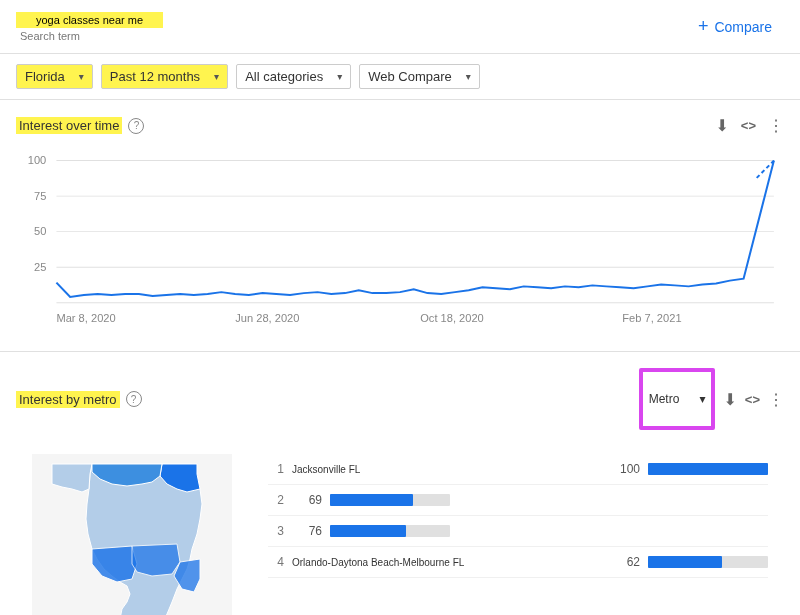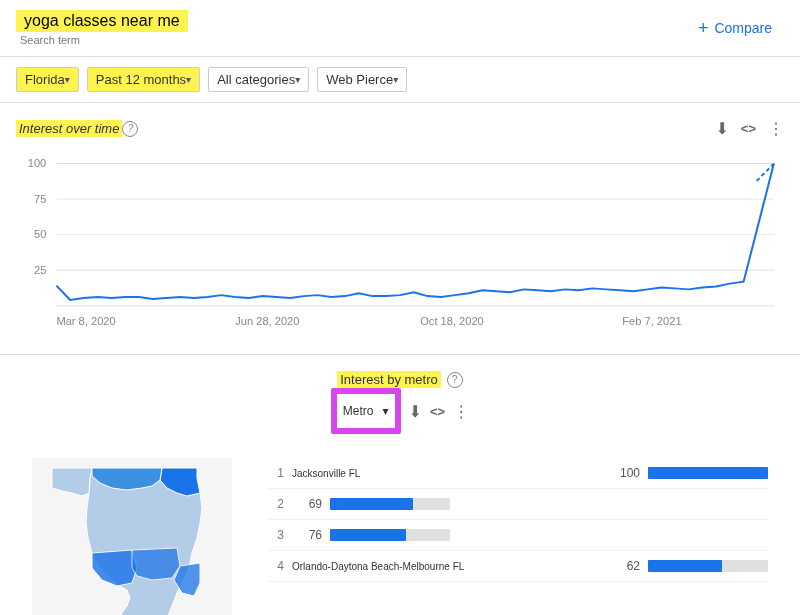--- a/index.html
+++ b/index.html
@@ -1,59 +1,59 @@
 <!DOCTYPE html>
 <html><head>
   <meta charset="utf-8">
   <style>
     * { box-sizing: border-box; margin: 0; padding: 0; }
     body { font-family: Arial, sans-serif; background: #fff; color: #333; font-size: 13px; width: 800px; }
 
     
     .header { display: flex; align-items: center; padding: 10px 16px; border-bottom: 1px solid #e0e0e0; }
     .search-term-container { display: flex; flex-direction: column; }
-    .search-term { background: #fff44f; font-size: 16px; font-weight: 500; padding: 2px 8px; color: #000; }
+    .search-term { background: #fff44f; font-size: 11px; font-weight: 500; padding: 2px 20px; color: #000; }
     .search-label { font-size: 11px; color: #777; margin-top: 2px; padding-left: 4px; }
     .compare-btn { margin-left: auto; display: flex; align-items: center; gap: 6px; color: #1a73e8; font-size: 14px; cursor: pointer; border: none; background: none; padding: 6px 12px; }
     .compare-plus { font-size: 18px; font-weight: 300; }
 
     
     .filters { display: flex; align-items: center; gap: 8px; padding: 10px 16px; border-bottom: 1px solid #e0e0e0; }
-    .filter-chip { display: flex; align-items: center; gap: 0; border: 1px solid #ccc; border-radius: 2px; padding: 4px 8px; cursor: pointer; font-size: 13px; background: #fff; }
+    .filter-chip { display: flex; align-items: center; gap: 14px; border: 1px solid #ccc; border-radius: 2px; padding: 4px 8px; cursor: pointer; font-size: 13px; background: #fff; }
     .filter-chip.highlighted { background: #fff44f; border-color: #ccc; }
     .filter-chip .chevron { font-size: 10px; color: #555; }
 
     
     .section { padding: 16px 16px 8px 16px; border-bottom: 1px solid #e0e0e0; }
     .section-header { display: flex; align-items: center; justify-content: space-between; margin-bottom: 8px; }
-    .section-title { display: flex; align-items: center; gap: 0; font-style: italic; }
+    .section-title { display: flex; align-items: center; gap: 6px; }
     .section-title-text { background: #fff44f; font-size: 13px; font-weight: 500; padding: 1px 3px; }
     .help-icon { width: 16px; height: 16px; border-radius: 50%; border: 1px solid #888; display: flex; align-items: center; justify-content: center; font-size: 10px; color: #888; cursor: pointer; }
     .section-actions { display: flex; gap: 12px; align-items: center; }
     .action-icon { color: #666; cursor: pointer; font-size: 16px; }
 
     
     .chart-container { padding: 8px 0 0 0; position: relative; height: 200px; }
     .chart-svg { width: 100%; height: 100%; }
 
     
     .metro-section { padding: 16px; display: flex; gap: 16px; }
     .map-container { width: 220px; flex-shrink: 0; }
     .rankings { flex: 1; }
     .ranking-row { display: flex; align-items: center; padding: 8px 0; border-bottom: 1px solid #f0f0f0; gap: 8px; }
     .rank-num { width: 16px; color: #777; font-size: 12px; text-align: right; flex-shrink: 0; }
     .rank-label { flex: 1; font-size: 10px; }
     .rank-value { width: 30px; text-align: right; font-size: 12px; color: #555; flex-shrink: 0; }
     .rank-bar-container { width: 120px; height: 12px; background: #e0e0e0; border-radius: 1px; flex-shrink: 0; }
     .rank-bar { height: 100%; background: #1a73e8; border-radius: 1px; }
 
-    .metro-header { display: flex; align-items: center; justify-content: space-between; margin-bottom: 8px; flex-direction: column; }
+    .metro-header { display: flex; align-items: center; justify-content: space-between; margin-bottom: 8px; }
     .metro-title-group { display: flex; align-items: center; gap: 6px; }
     .metro-actions { display: flex; align-items: center; gap: 8px; }
-    .metro-dropdown { display: flex; align-items: center; gap: 9px; border: 6px solid #d946ef; border-radius: 2px; padding: 10px 6px; cursor: pointer; font-size: 12px; }
+    .metro-dropdown { display: flex; align-items: center; gap: 20px; border: 4px solid #d946ef; border-radius: 2px; padding: 20px 6px; cursor: pointer; font-size: 12px; }
   </style>
 </head>
 <body>
 
 <div class="header">
   <div class="search-term-container">
     <span class="search-term">yoga classes near me</span>
     <span class="search-label">Search term</span>
   </div>
   <button class="compare-btn">
@@ -69,21 +69,21 @@
   </div>
   <div class="filter-chip highlighted">
     <span>Past 12 months</span>
     <span class="chevron">▾</span>
   </div>
   <div class="filter-chip">
     <span>All categories</span>
     <span class="chevron">▾</span>
   </div>
   <div class="filter-chip">
-    <span>Web Pierce</span>
+    <span>Web Compare</span>
     <span class="chevron">▾</span>
   </div>
 </div>
 
 <div class="section">
   <div class="section-header">
     <div class="section-title">
       <span class="section-title-text">Interest over time</span>
       <div class="help-icon">?</div>
     </div>

